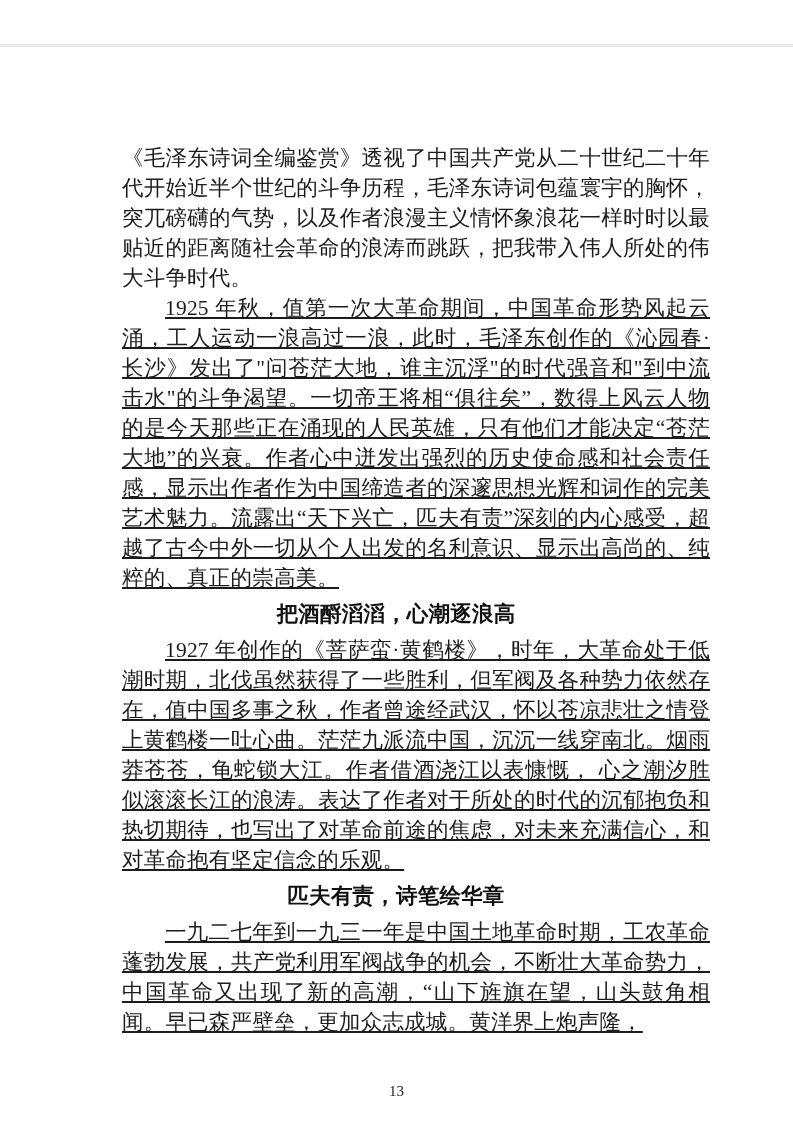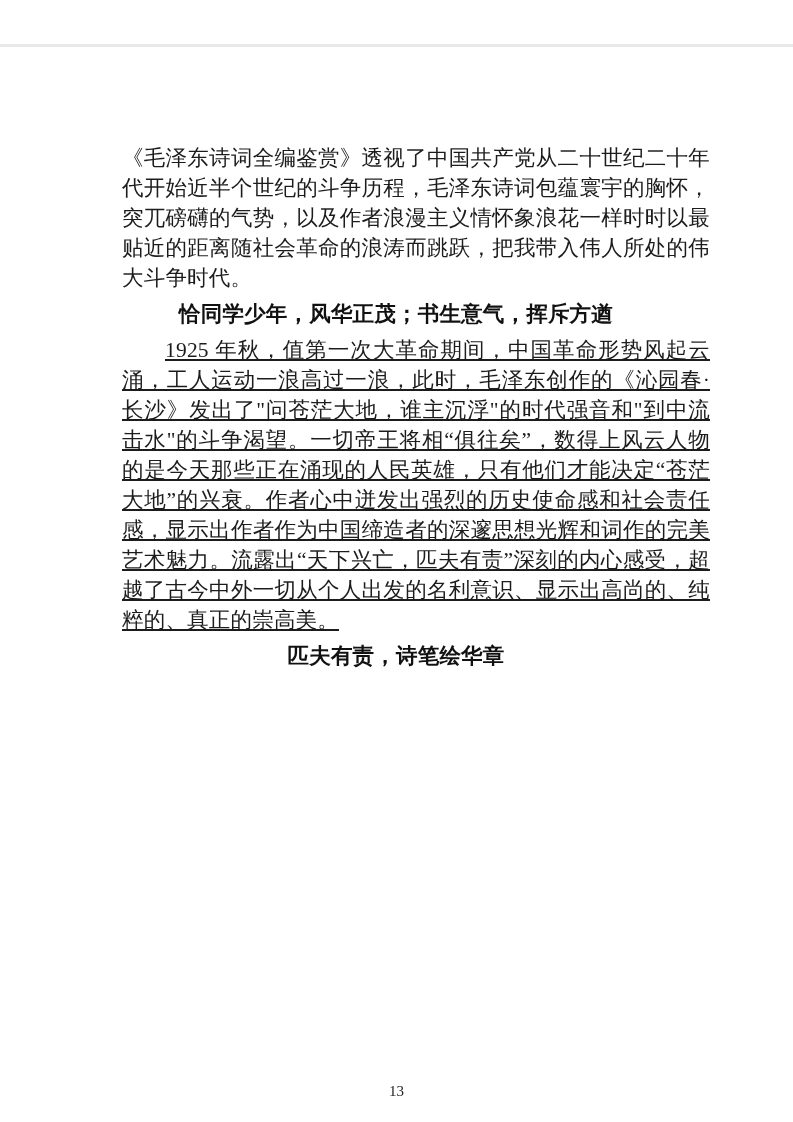--- a/index.html
+++ b/index.html
@@ -59,25 +59,27 @@
   }
 </style>
 </head>
 <body>
 
 <div class="page">
   <div class="text-area">
 
     <p class="body-para">《毛泽东诗词全编鉴赏》透视了中国共产党从二十世纪二十年代开始近半个世纪的斗争历程，毛泽东诗词包蕴寰宇的胸怀，突兀磅礴的气势，以及作者浪漫主义情怀象浪花一样时时以最贴近的距离随社会革命的浪涛而跳跃，把我带入伟人所处的伟大斗争时代。</p>
 
-    <h2 class="section-heading">恰同学少年，风华正茂；书生意气，挥斥方遒</h2>
 
     <p class="body-para indent">1925 年秋，值第一次大革命期间，中国革命形势风起云涌，工人运动一浪高过一浪，此时，毛泽东创作的《沁园春·长沙》发出了"问苍茫大地，谁主沉浮"的时代强音和"到中流击水"的斗争渴望。一切帝王将相“俱往矣”，数得上风云人物的是今天那些正在涌现的人民英雄，只有他们才能决定“苍茫大地”的兴衰。作者心中迸发出强烈的历史使命感和社会责任感，显示出作者作为中国缔造者的深邃思想光辉和词作的完美艺术魅力。流露出“天下兴亡，匹夫有责”深刻的内心感受，超越了古今中外一切从个人出发的名利意识、显示出高尚的、纯粹的、真正的崇高美。</p>
 
+    <h2 class="section-heading">把酒酹滔滔，心潮逐浪高</h2>
 
+    <p class="body-para indent">1927 年创作的《菩萨蛮·黄鹤楼》，时年，大革命处于低潮时期，北伐虽然获得了一些胜利，但军阀及各种势力依然存在，值中国多事之秋，作者曾途经武汉，怀以苍凉悲壮之情登上黄鹤楼一吐心曲。茫茫九派流中国，沉沉一线穿南北。烟雨莽苍苍，龟蛇锁大江。作者借酒浇江以表慷慨， 心之潮汐胜似滚滚长江的浪涛。表达了作者对于所处的时代的沉郁抱负和热切期待，也写出了对革命前途的焦虑，对未来充满信心，和对革命抱有坚定信念的乐观。</p>
 
     <h2 class="section-heading">匹夫有责，诗笔绘华章</h2>
 
+    <p class="body-para indent">一九二七年到一九三一年是中国土地革命时期，工农革命蓬勃发展，共产党利用军阀战争的机会，不断壮大革命势力，中国革命又出现了新的高潮，“山下旌旗在望，山头鼓角相闻。早已森严壁垒，更加众志成城。黄洋界上炮声隆，</p>
 
   </div>
 
   <div class="page-number">13</div>
 </div>
 
 </body></html>

